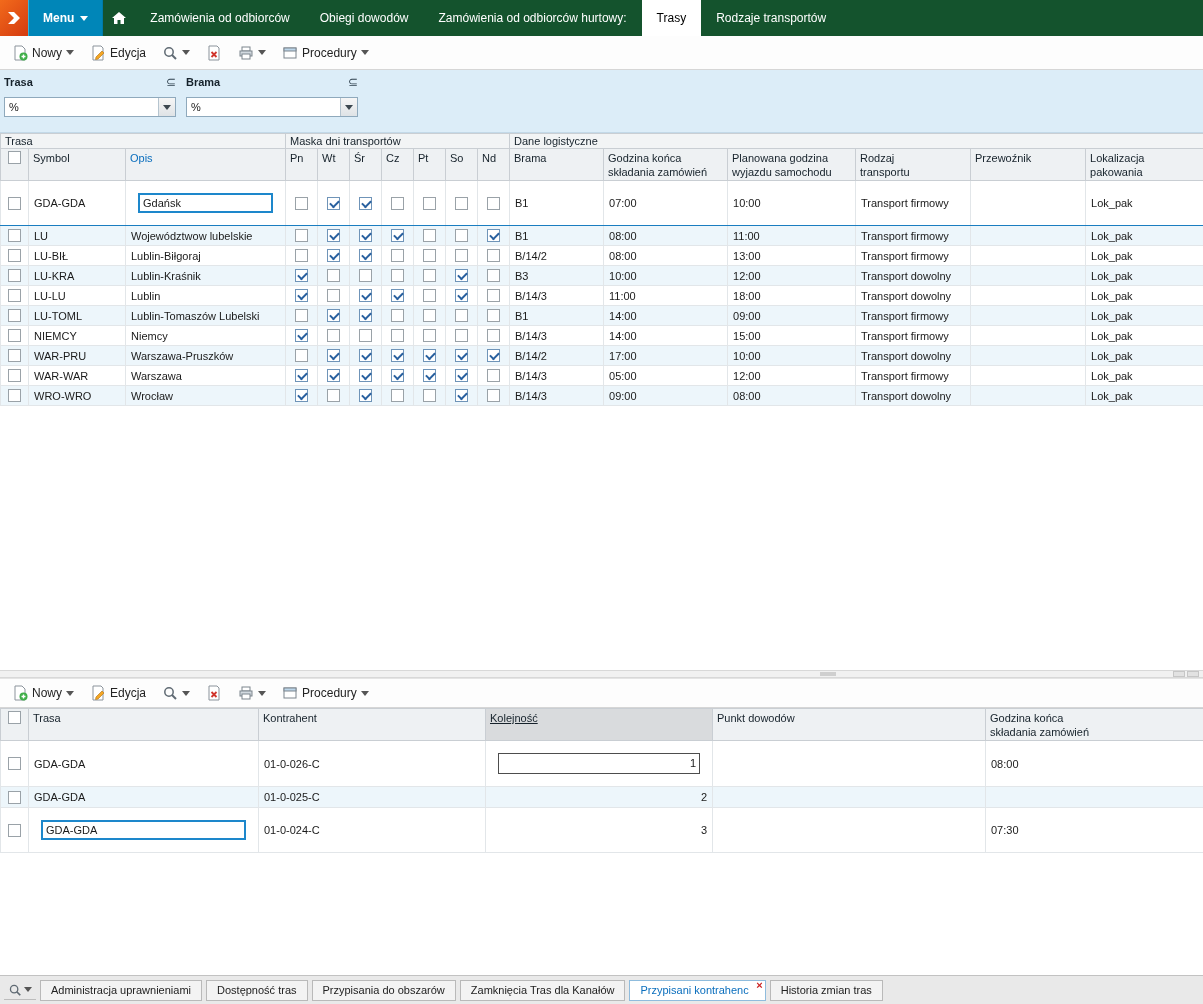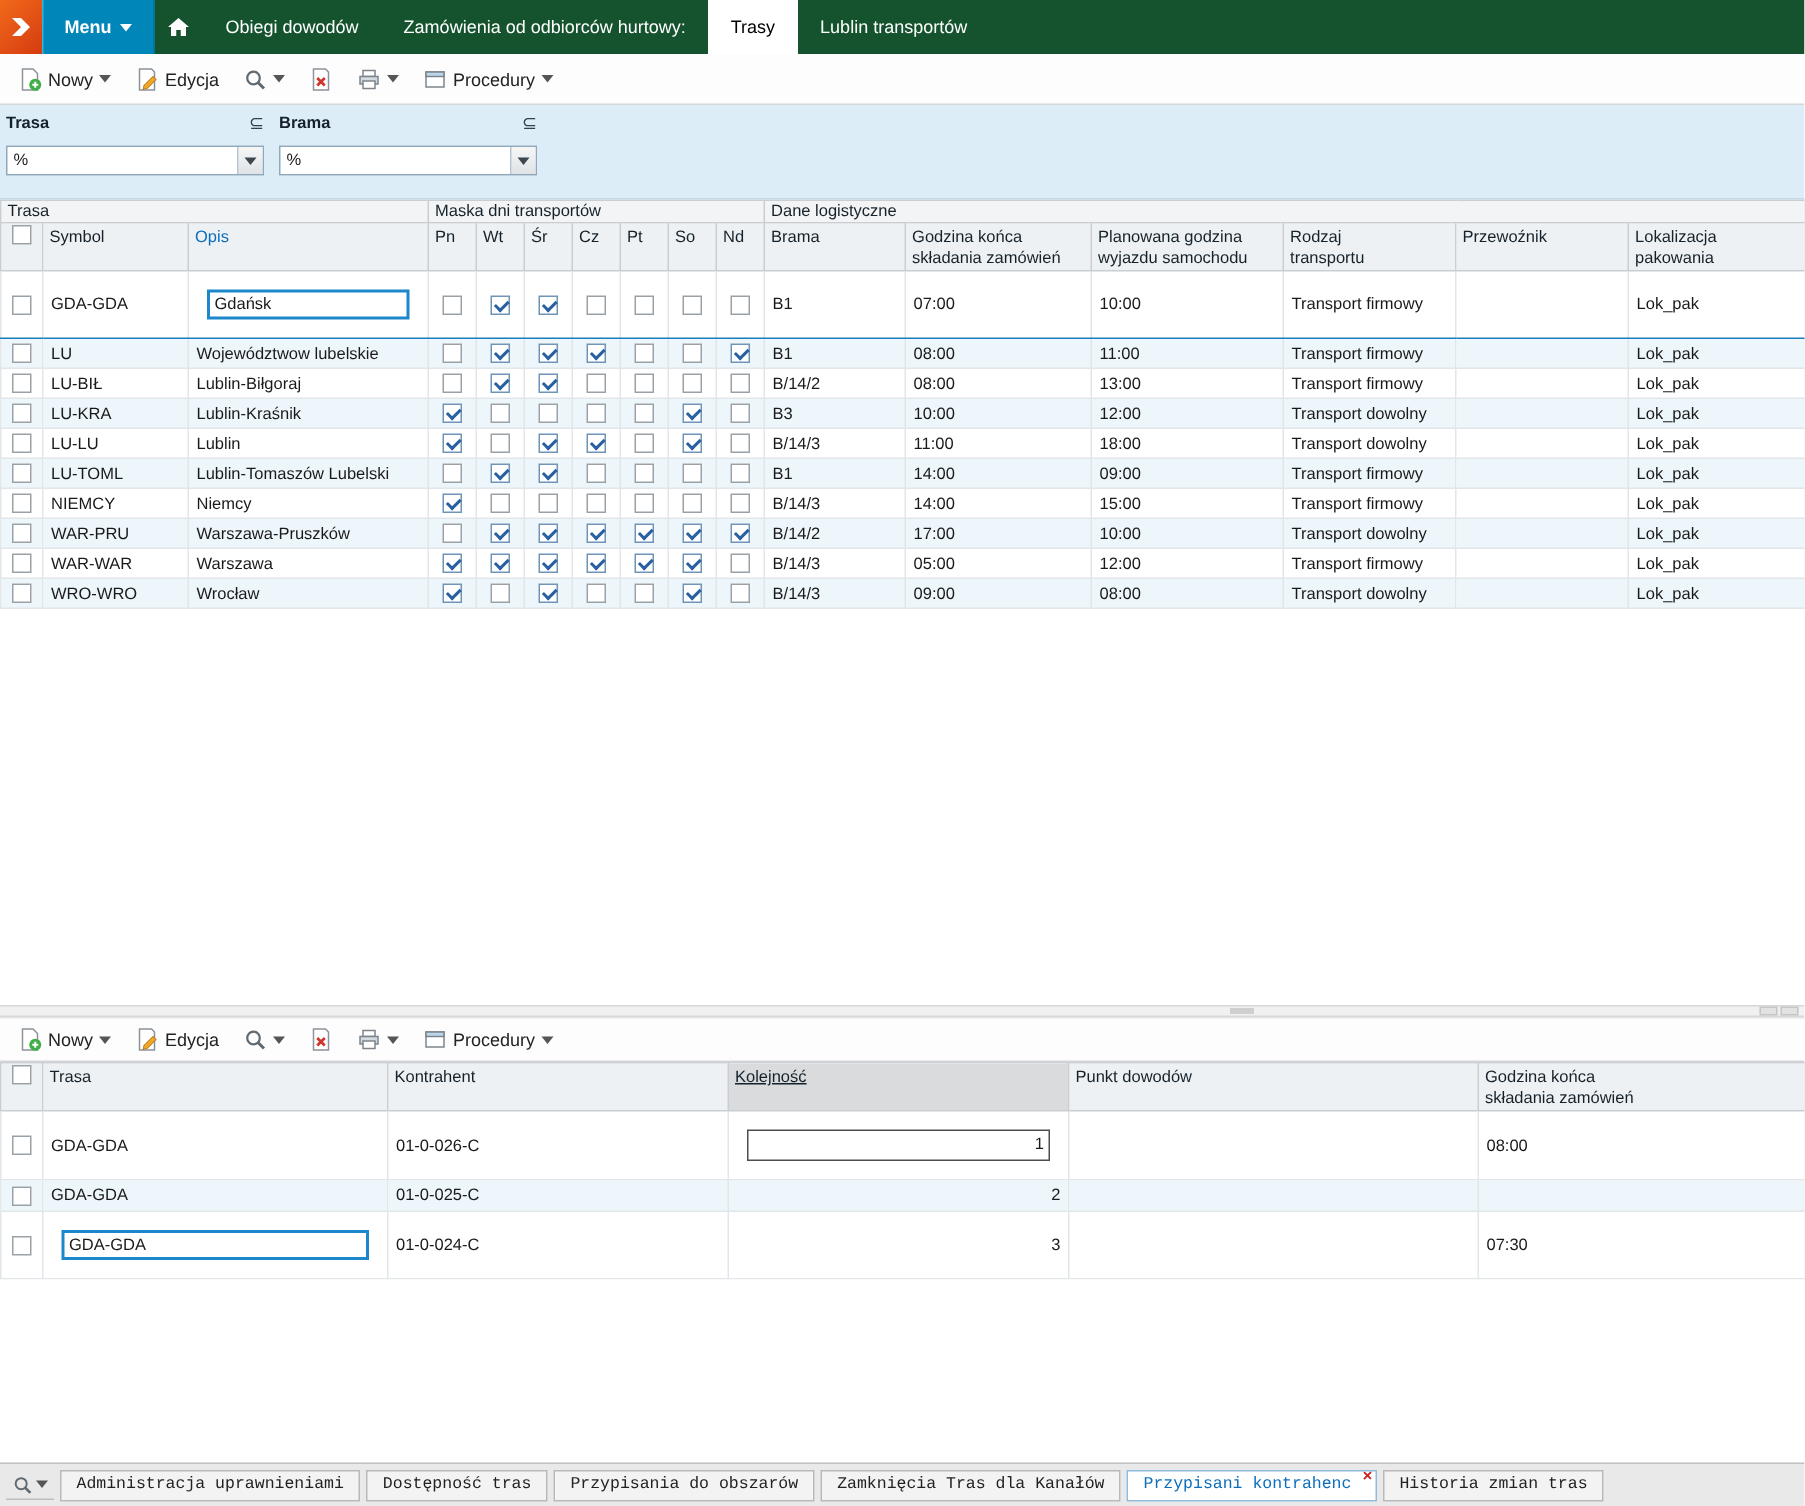--- a/index.html
+++ b/index.html
@@ -92,24 +92,25 @@
   <div class="menu-btn">
     <span>Menu</span>
     <span class="dd-tri"></span>
   </div>
   <div class="home-btn">
     <svg width="16" height="14" viewBox="0 0 16 14">
         <path d="M8 1 L15 7 H13 V13 H9.5 V9 H6.5 V13 H3 V7 H1 Z" fill="#fff"></path>
       </svg>
   </div>
   <div class="top-tabs">
+      <div class="top-tab">Zamówienia od odbiorców</div>
       <div class="top-tab">Obiegi dowodów</div>
       <div class="top-tab">Zamówienia od odbiorców hurtowy:</div>
       <div class="top-tab active">Trasy</div>
-      <div class="top-tab">Lublin transportów</div>
+      <div class="top-tab">Rodzaje transportów</div>
     </div>
 </div>
 
 <div class="toolbar first">
   <div class="tb-btn">
     <span class="ico">
         <svg width="16" height="16" viewBox="0 0 16 16">
           <path d="M3 1 h7 l3 3 v11 h-10 z" fill="#fff" stroke="#8b939b"></path>
           <circle cx="11.5" cy="11.5" r="4" fill="#3fae49"></circle>
           <path d="M11.5 9.5 v4 M9.5 11.5 h4" stroke="#fff" stroke-width="1.4"></path>
@@ -552,21 +553,21 @@
 <div class="spacer2"></div>
 
 <div class="bottom-bar">
   <div class="bb-search">
     <svg width="14" height="14" viewBox="0 0 16 16">
         <circle cx="7" cy="7" r="4.2" fill="none" stroke="#5f6a73" stroke-width="1.5"></circle>
         <line x1="10" y1="10" x2="14" y2="14" stroke="#5f6a73" stroke-width="2"></line>
       </svg>
     <span class="dd-tri"></span>
   </div>
-  <div style="display:flex;align-items:center;gap:4px;font-family:Liberation Mono, monospace;">
+  <div style="display:flex;align-items:center;gap:4px;">
       <div class="bottom-tab">
         <span>Administracja uprawnieniami</span>
       </div>
       <div class="bottom-tab">
         <span>Dostępność tras</span>
       </div>
       <div class="bottom-tab">
         <span>Przypisania do obszarów</span>
       </div>
       <div class="bottom-tab">

